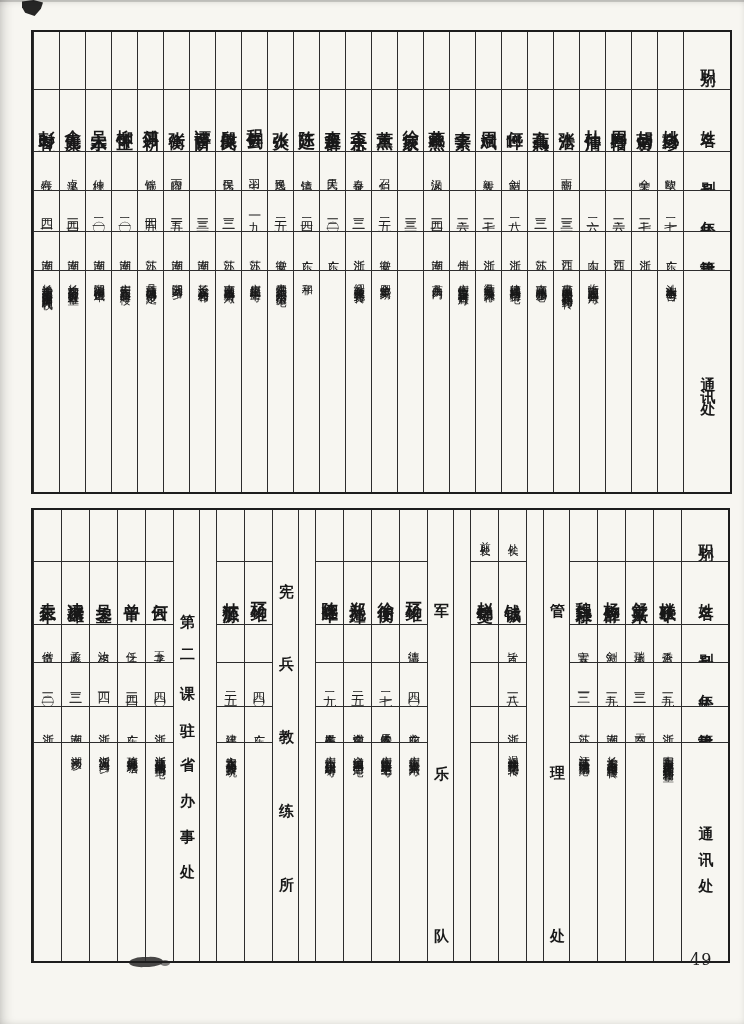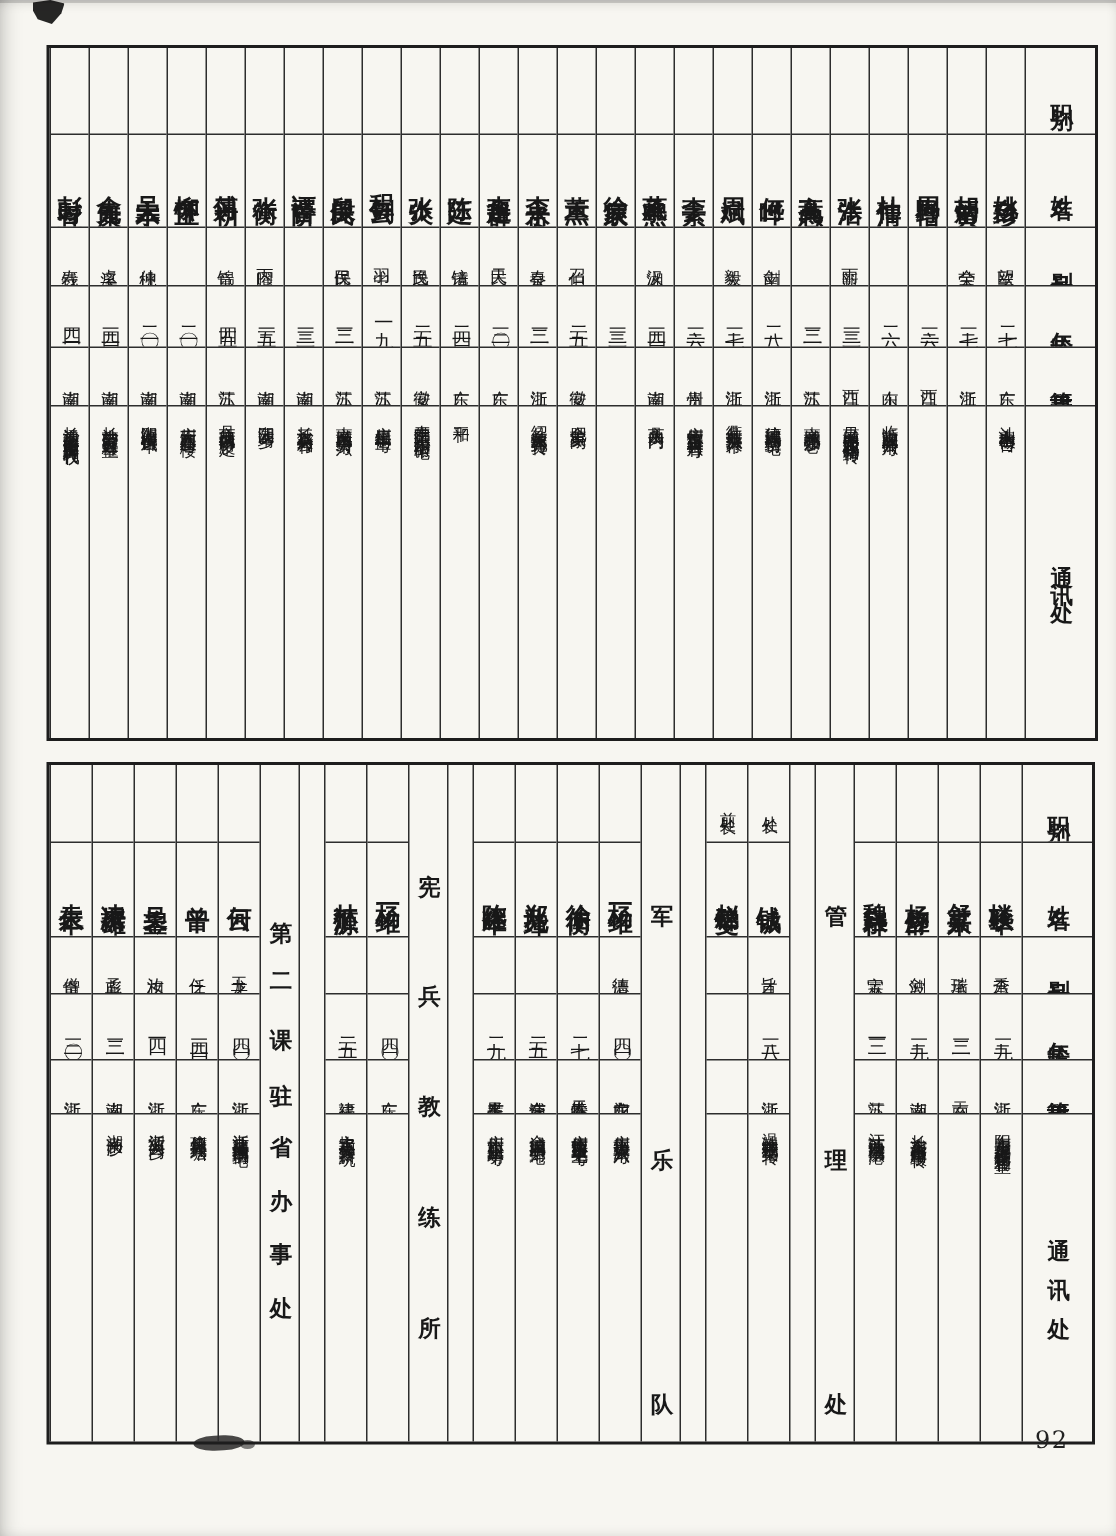--- a/index.html
+++ b/index.html
@@ -948,14 +948,14 @@
         </div>
         <div class="cell origin" style="height: 36px;">
           <span class="vt">浙江</span>
         </div>
         <div class="cell address" style="height: 218px;">
           <span class="vt"></span>
         </div>
       </div>
     </div>
 
-  <div class="page-number">92</div>
+  <div class="page-number">49</div>
 </div>
 
 </body></html>

